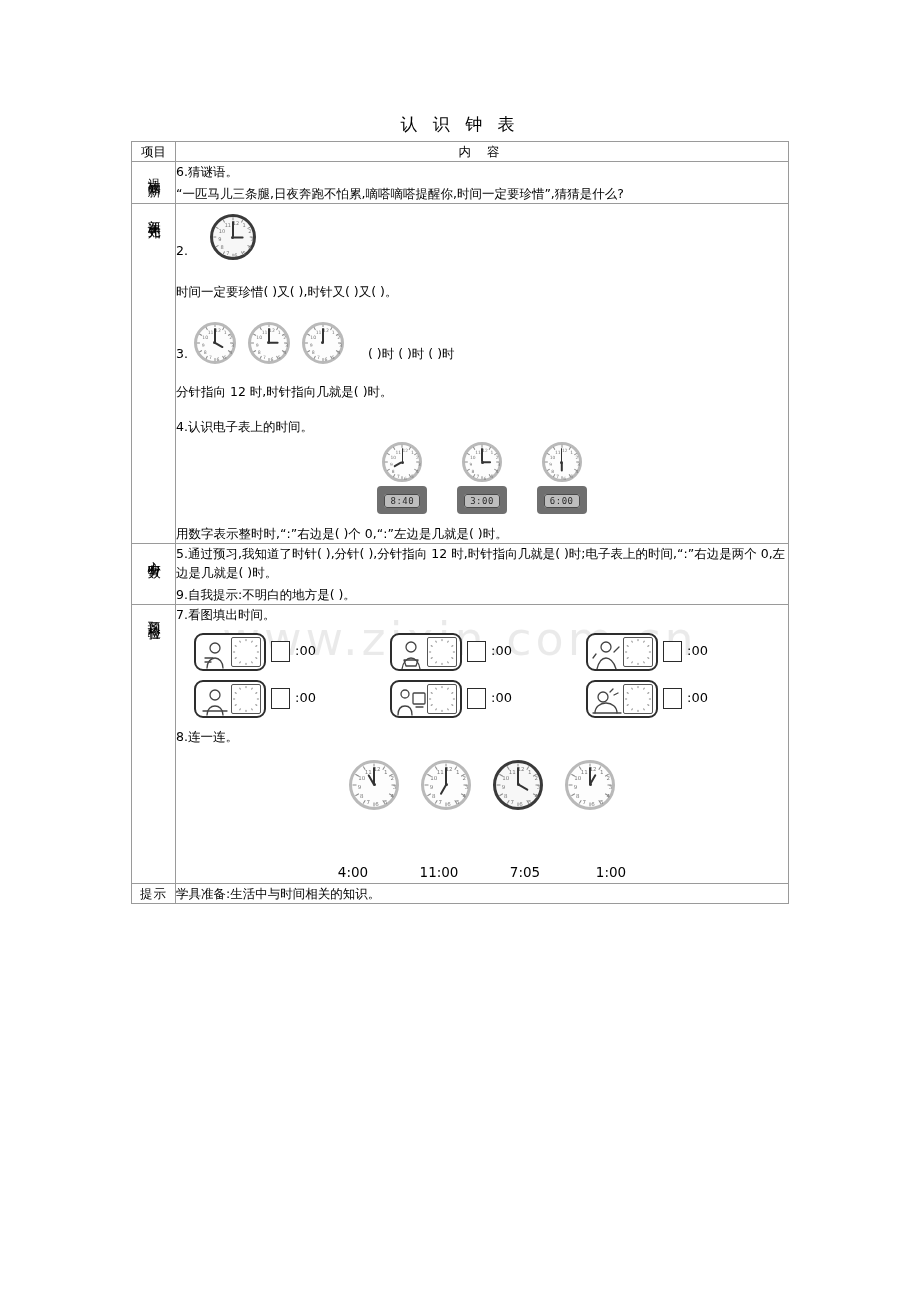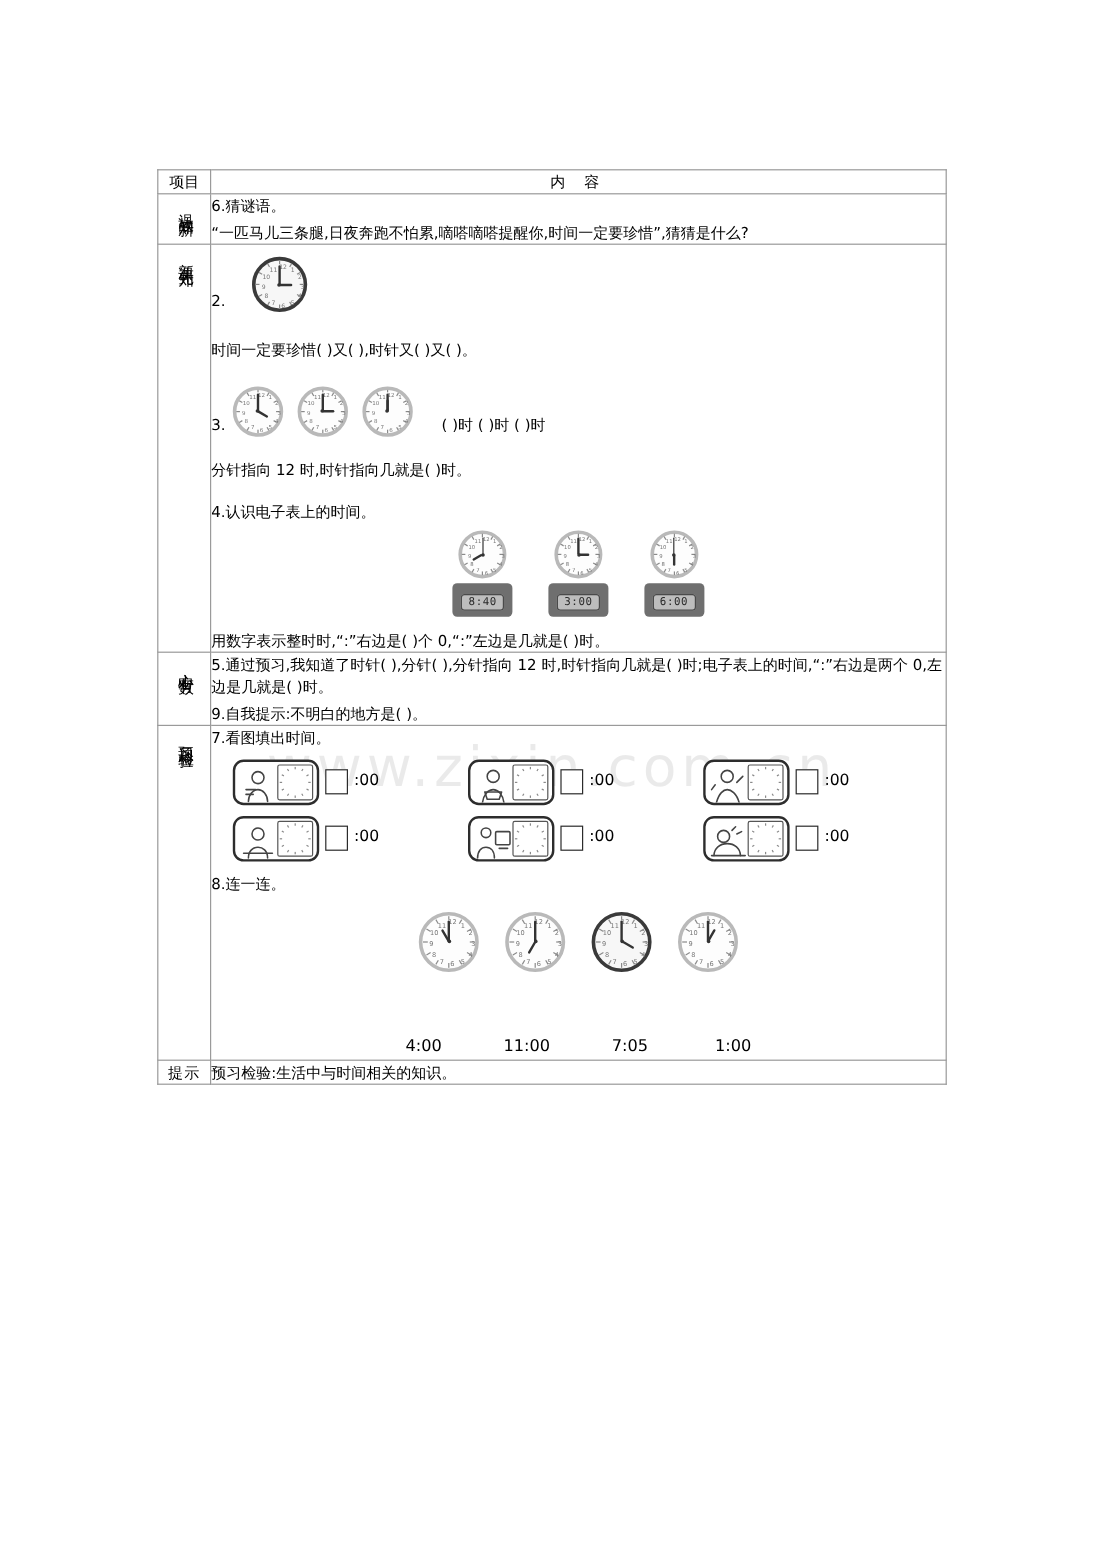--- a/index.html
+++ b/index.html
@@ -193,20 +193,21 @@
     font-family: "DejaVu Sans", sans-serif;
     pointer-events: none;
     white-space: nowrap;
   }
 </style>
 </head>
 <body>
 
 <div class="page">
 
+  <div class="title">认 识 钟 表</div>
   <div class="watermark">www.zixin.com.cn</div>
 
   <table class="sheet">
     <colgroup>
         <col style="width:44px">
         <col>
       </colgroup>
 
     <tbody>
         <tr>
@@ -757,17 +758,17 @@
           <span>4:00</span>
           <span>11:00</span>
           <span>7:05</span>
           <span>1:00</span>
         </div>
       </td>
     </tr>
 
     <tr>
       <td class="footer-label">提示</td>
-      <td class="footer-body">预习检验:生活中与时间相关的知识。</td>
+      <td class="footer-body">学具准备:生活中与时间相关的知识。</td>
     </tr>
   </tbody>
     </table>
 </div>
 
 </body></html>

